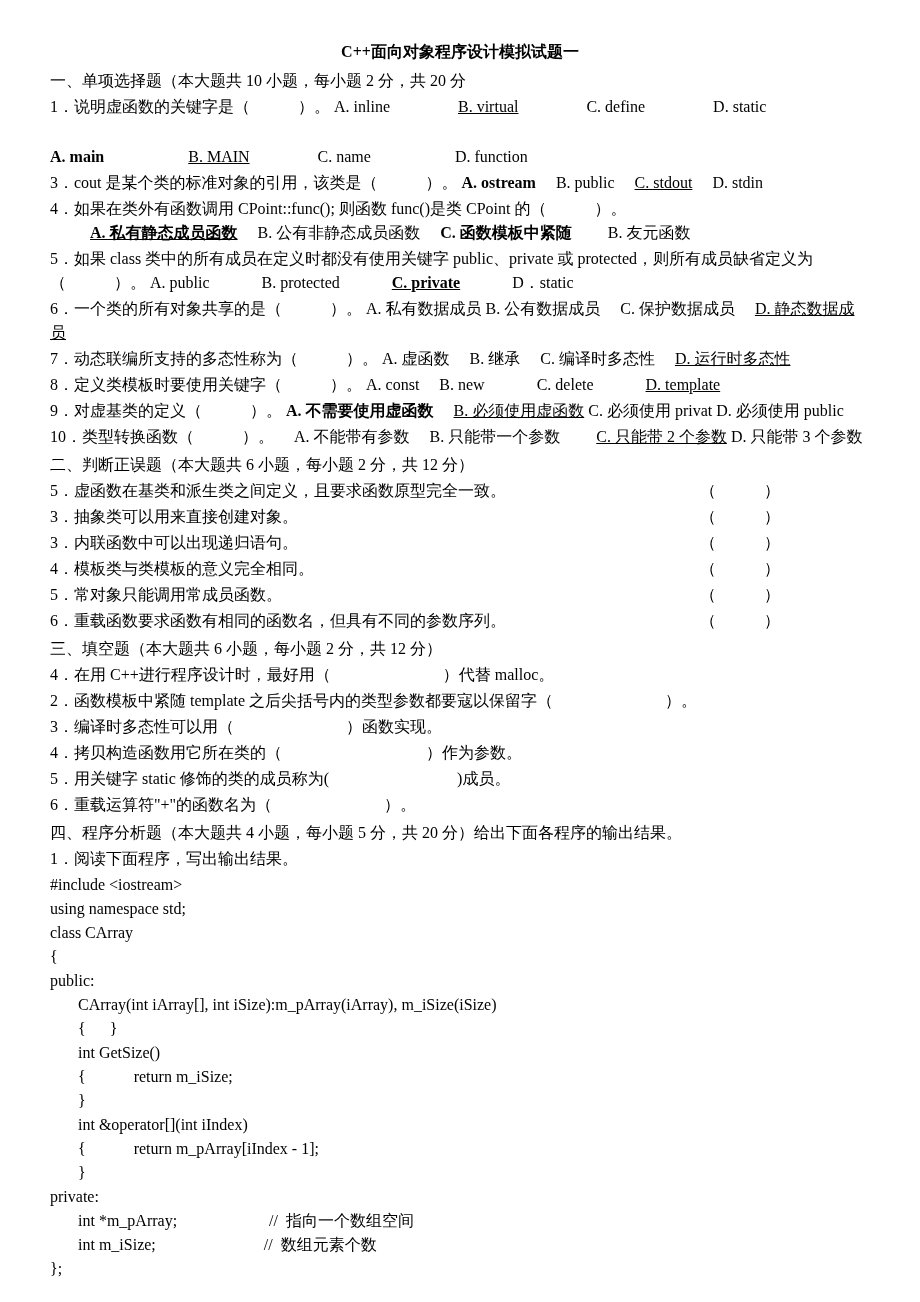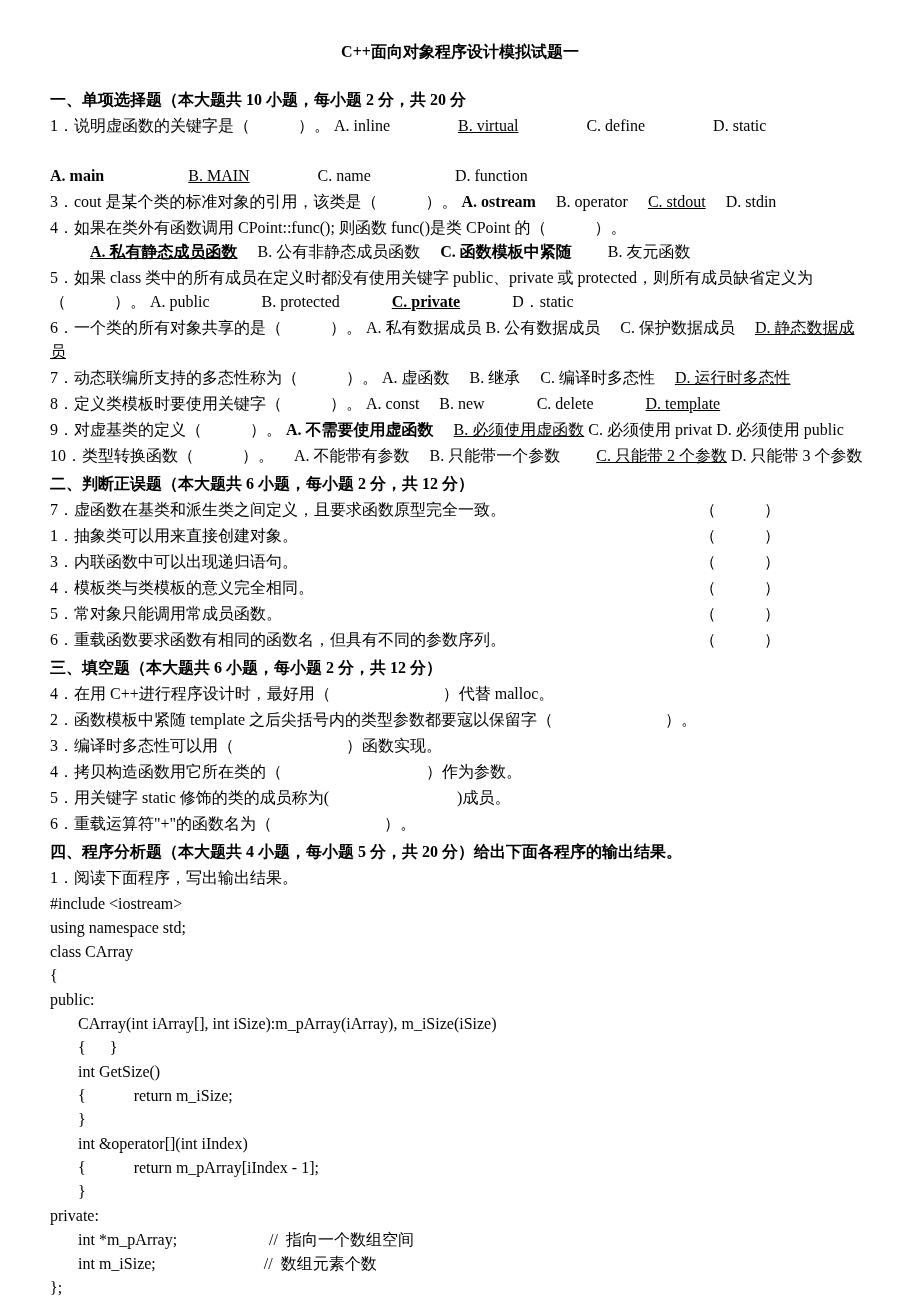--- a/index.html
+++ b/index.html
@@ -8,24 +8,24 @@
       line-height: 1.5;
       margin: 0;
       padding: 40px 50px;
       width: 820px;
       color: #000;
       background: #fff;
     }
     .title {
       text-align: center;
       font-weight: bold;
-      margin-bottom: 24px;
+      margin-bottom: 5px;
     }
     .section-header {
-      font-weight: bold;
+      font-weight: normal;
       margin-top: 4px;
     }
     .question {
       margin: 2px 0;
     }
     .underline {
       text-decoration: underline;
       margin-top: 12px;
     }
     .tf-line {
@@ -63,21 +63,21 @@
   <br>
   <b><span>A. main</span></b>　　　　　
   <span class="underline">B. MAIN</span>　　　　
   <span>C. name</span>　　　　　
   <span>D. function</span>
 </div>
 
 <div class="question">
   <span>3．cout 是某个类的标准对象的引用，该类是（　　　）。</span>
   <b><span>A. ostream</span></b>　 
-  <span>B. operator</span>　 
+  <span>B. public</span>　 
   <span class="underline">C. stdout</span>　 
   <span>D. stdin</span>
 </div>
 
 <div class="question">
   <span>4．如果在类外有函数调用 CPoint::func(); 则函数 func()是类 CPoint 的（　　　）。</span><br>
   <span class="indent"></span><span class="underline"><b>A. 私有静态成员函数</b></span>　
   <span>B. 公有非静态成员函数</span>　
   <b><span>C. 函数模板中紧随</span></b>　　
   <span>B. 友元函数</span>
@@ -126,22 +126,22 @@
 <div class="question">
   <span>10．类型转换函数（　　　）。</span>　
   <span>A. 不能带有参数</span>　
   <span>B. 只能带一个参数</span>　　
   <span class="underline">C. 只能带 2 个参数</span>
   <span>D. 只能带 3 个参数</span>
 </div>
 
 <div class="section-header">二、判断正误题（本大题共 6 小题，每小题 2 分，共 12 分）</div>
 
-<div class="question tf-line"><span>7．虚函数在基类和派生类之间定义，且要求函数原型完全一致。</span><span class="tf-bracket">（　　　）</span></div>
-<div class="question tf-line"><span>1．抽象类可以用来直接创建对象。</span><span class="tf-bracket">（　　　）</span></div>
+<div class="question tf-line"><span>5．虚函数在基类和派生类之间定义，且要求函数原型完全一致。</span><span class="tf-bracket">（　　　）</span></div>
+<div class="question tf-line"><span>3．抽象类可以用来直接创建对象。</span><span class="tf-bracket">（　　　）</span></div>
 <div class="question tf-line"><span>3．内联函数中可以出现递归语句。</span><span class="tf-bracket">（　　　）</span></div>
 <div class="question tf-line"><span>4．模板类与类模板的意义完全相同。</span><span class="tf-bracket">（　　　）</span></div>
 <div class="question tf-line"><span>5．常对象只能调用常成员函数。</span><span class="tf-bracket">（　　　）</span></div>
 <div class="question tf-line"><span>6．重载函数要求函数有相同的函数名，但具有不同的参数序列。</span><span class="tf-bracket">（　　　）</span></div>
 
 <div class="section-header">三、填空题（本大题共 6 小题，每小题 2 分，共 12 分）</div>
 
 <div class="question">4．在用 C++进行程序设计时，最好用（　　　　　　　）代替 malloc。</div>
 <div class="question">2．函数模板中紧随 template 之后尖括号内的类型参数都要寇以保留字（　　　　　　　）。</div>
 <div class="question">3．编译时多态性可以用（　　　　　　　）函数实现。</div>

